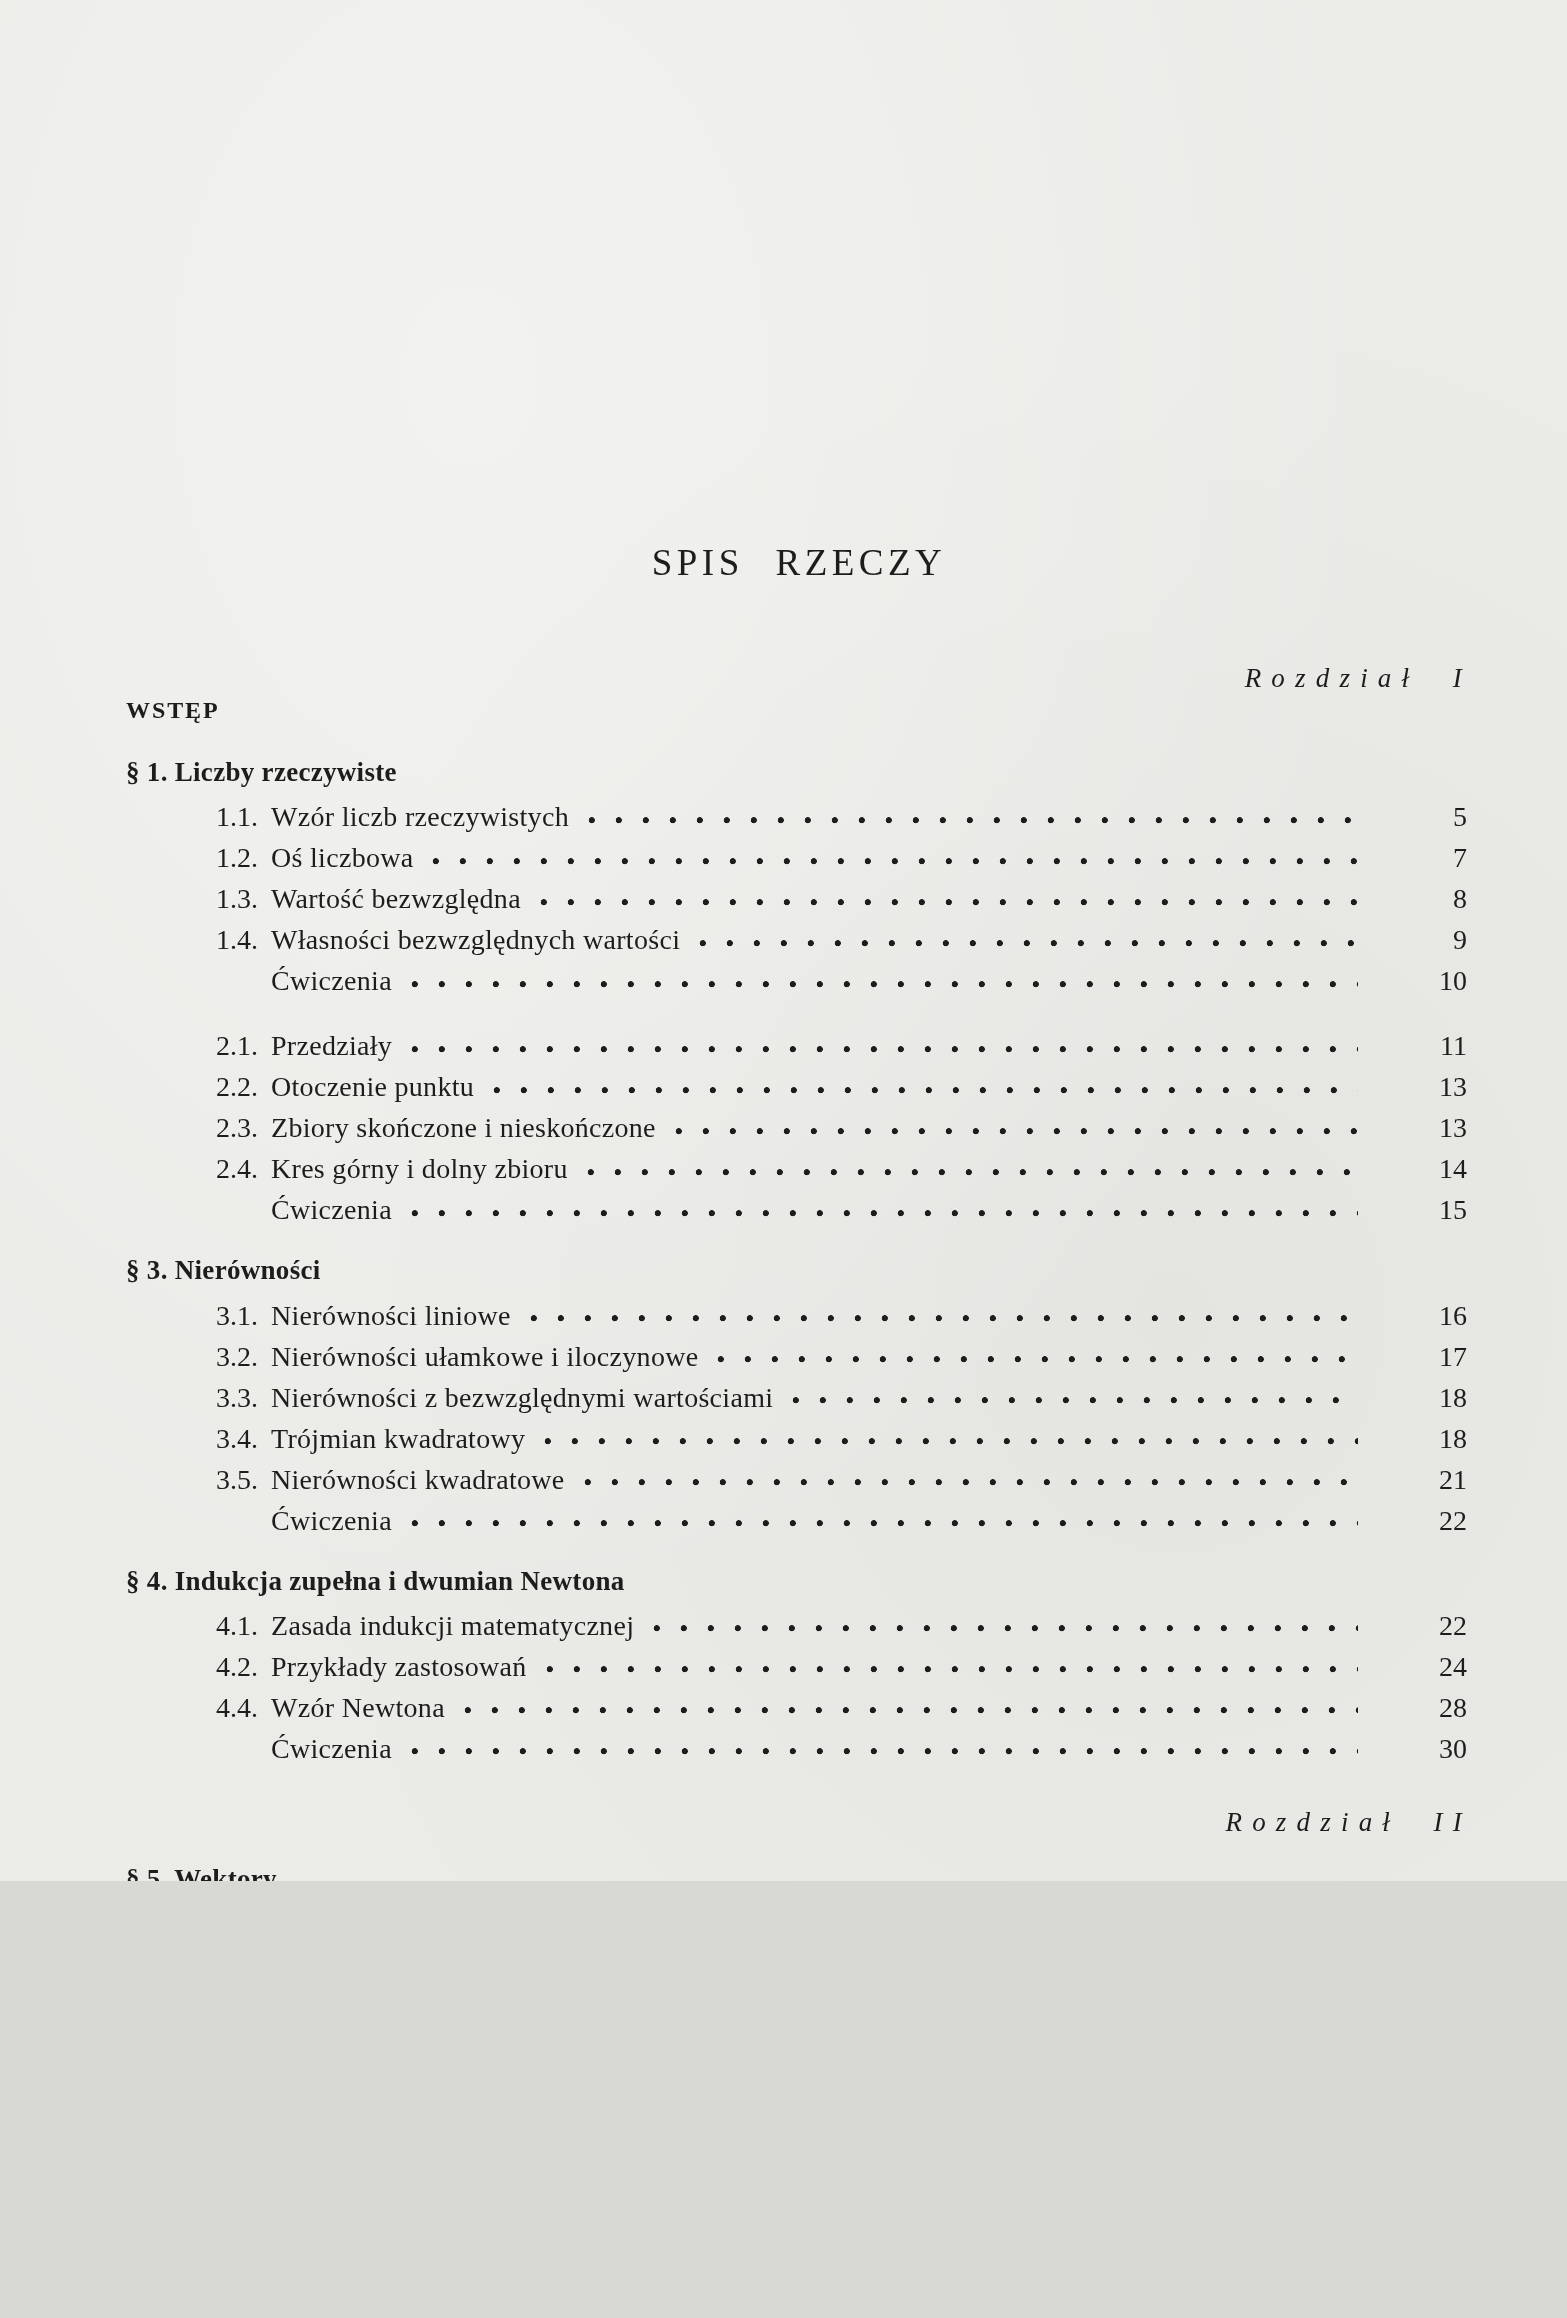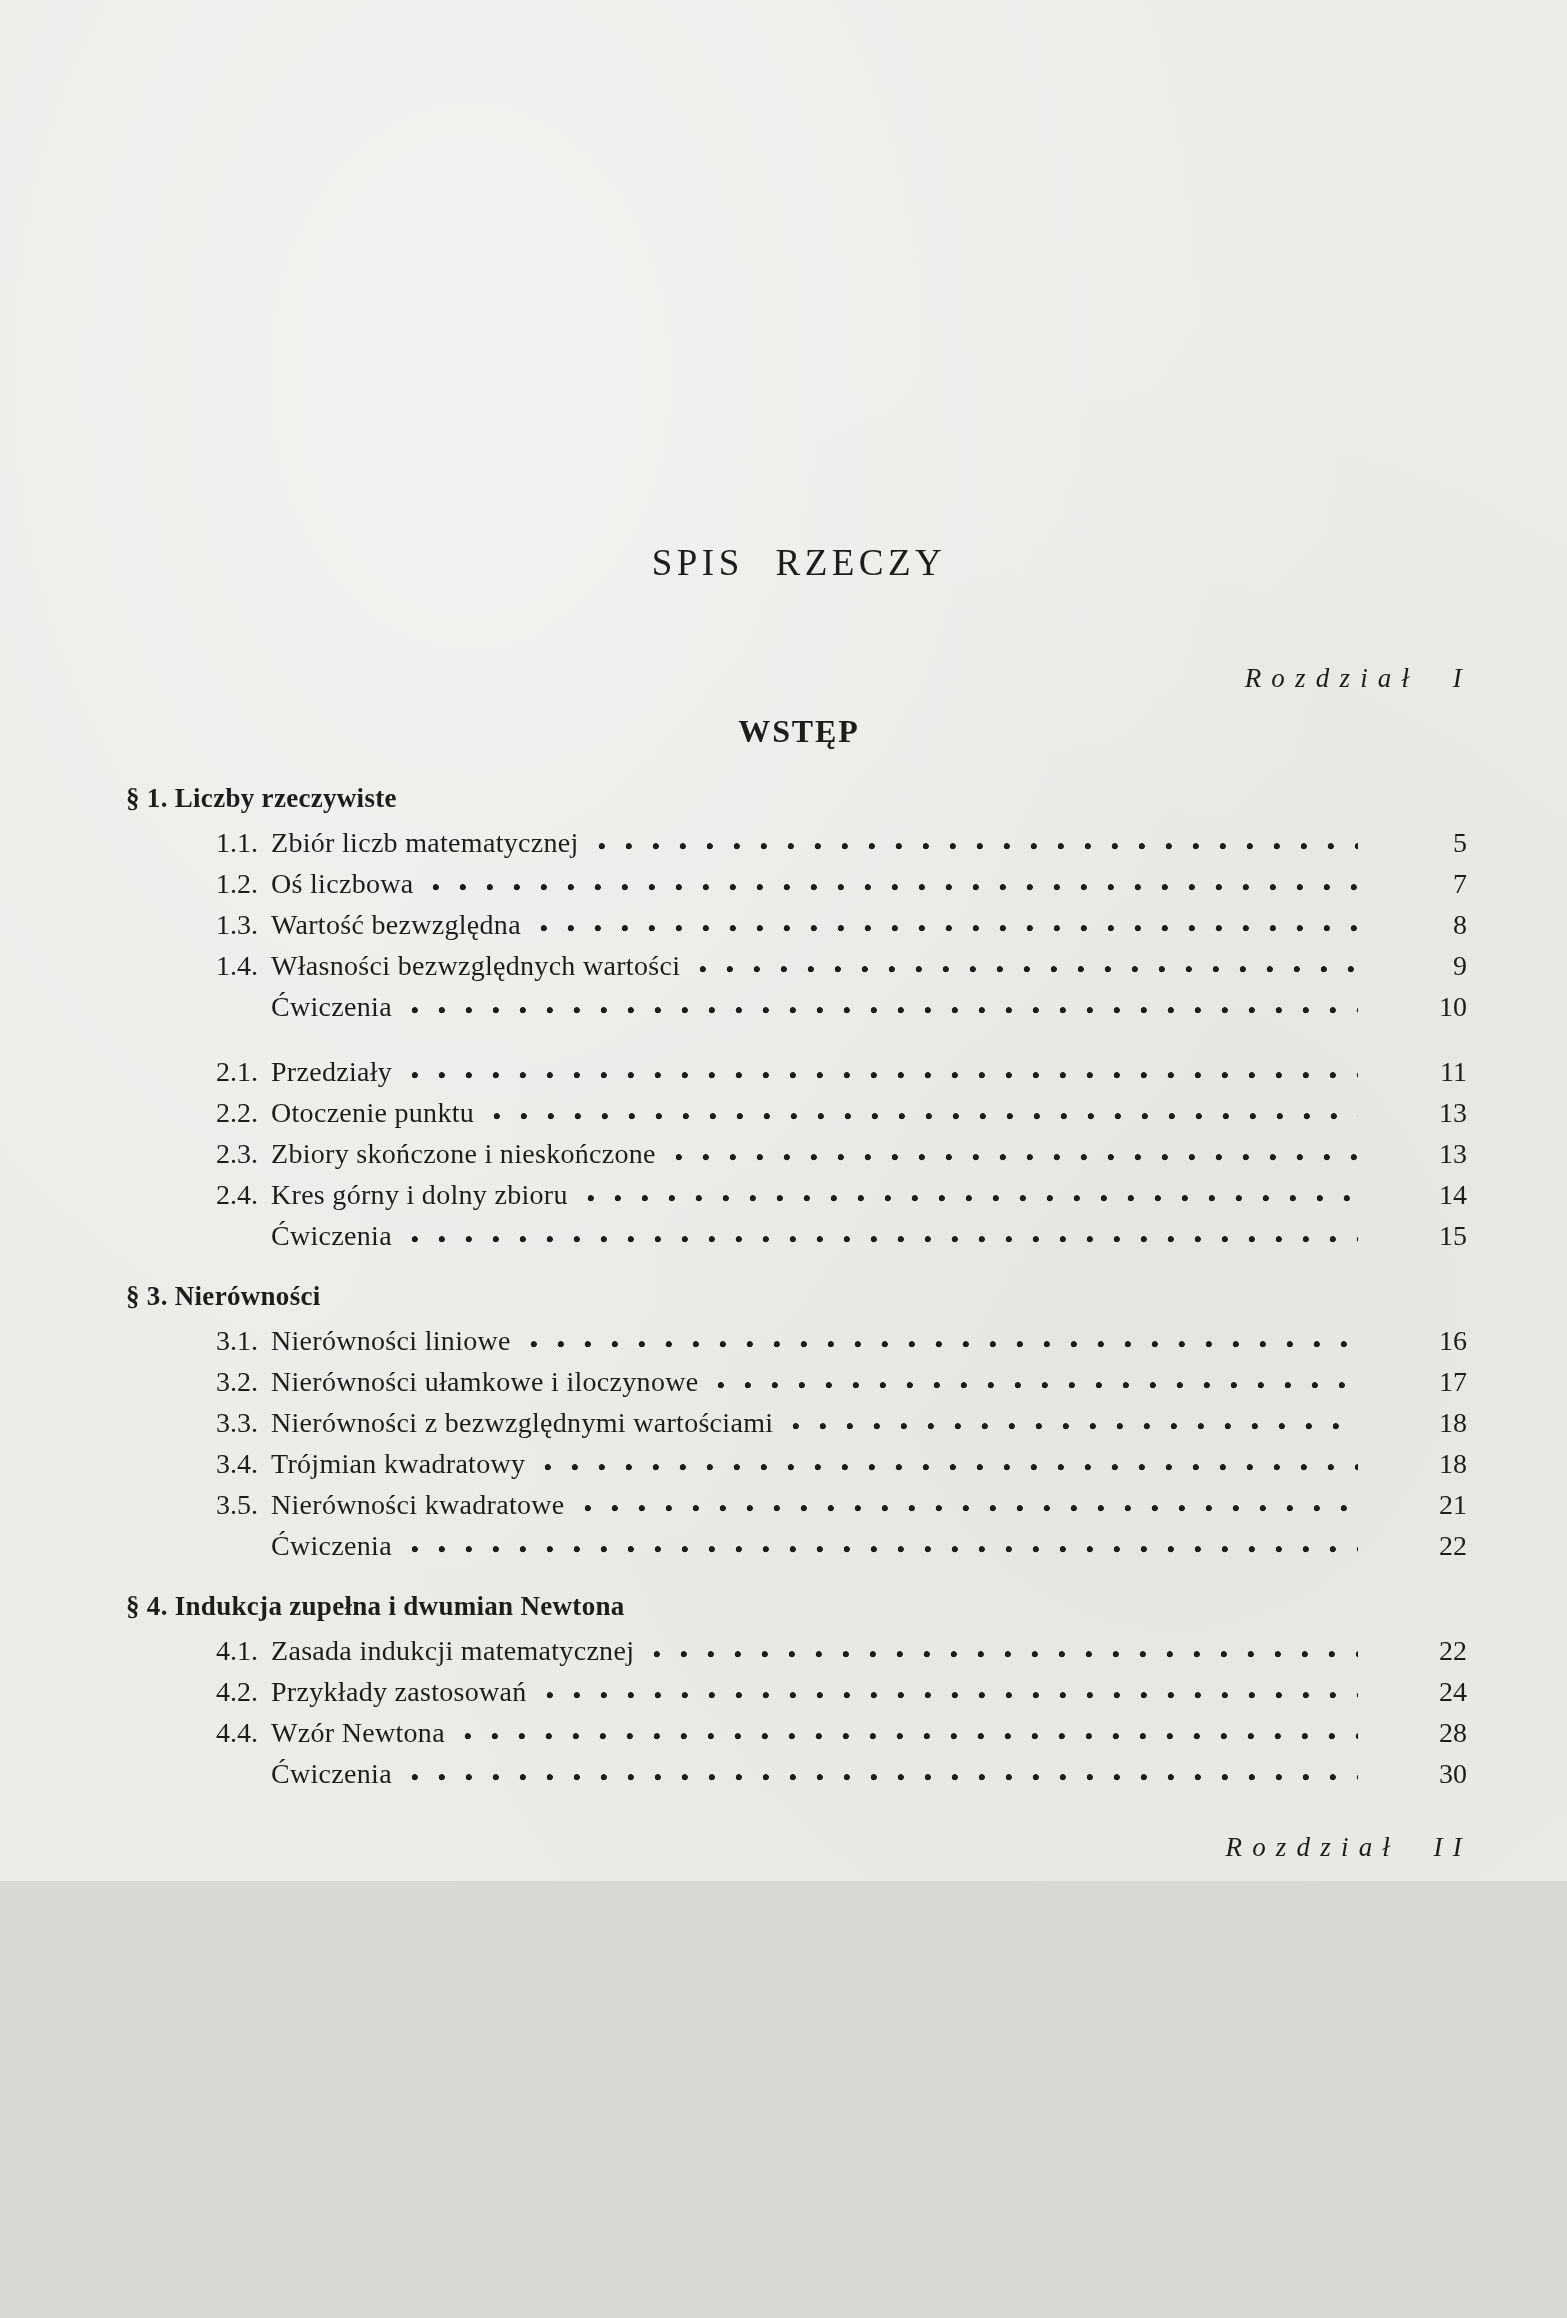--- a/index.html
+++ b/index.html
@@ -40,23 +40,23 @@
     margin-top: 78px;
     text-align: right;
     font-size: 27px;
     font-weight: 400;
     letter-spacing: 10.2px;
     word-spacing: 16.6px;
     line-height: 1.25;
     font-style: italic;
   }
   .chapter-title {
-    margin-top: 17px;
-    text-align: center;
-    font-size: 32px;
+    margin-top: 1px;
+    text-align: left;
+    font-size: 24px;
     font-weight: 700;
     letter-spacing: 1.9px;
     line-height: 1.2;
   }
   .chapter-title.light { font-weight: 500; letter-spacing: 2.5px; }
   .section { margin-top: 24px; }
   .section.first { margin-top: 31px; }
   .sec-head {
     font-size: 27px;
     font-weight: 700;
@@ -125,21 +125,21 @@
     <h1 class="doc-title">SPIS RZECZY</h1>
 
     <div class="kicker">Rozdział I</div>
     <div class="chapter-title">WSTĘP</div>
 
     <div class="section first">
       <div class="sec-head">§ 1. Liczby rzeczywiste</div>
       <div class="rows">
         <div class="row">
           <span class="num">1.1.</span>
-          <span class="lbl">Zbiór liczb matematycznej</span>
+          <span class="lbl">Wzór liczb rzeczywistych</span>
           <span class="leader"></span>
           <span class="pg">5</span>
         </div>
         <div class="row">
           <span class="num">1.2.</span>
           <span class="lbl">Oś liczbowa</span>
           <span class="leader"></span>
           <span class="pg">7</span>
         </div>
         <div class="row">

